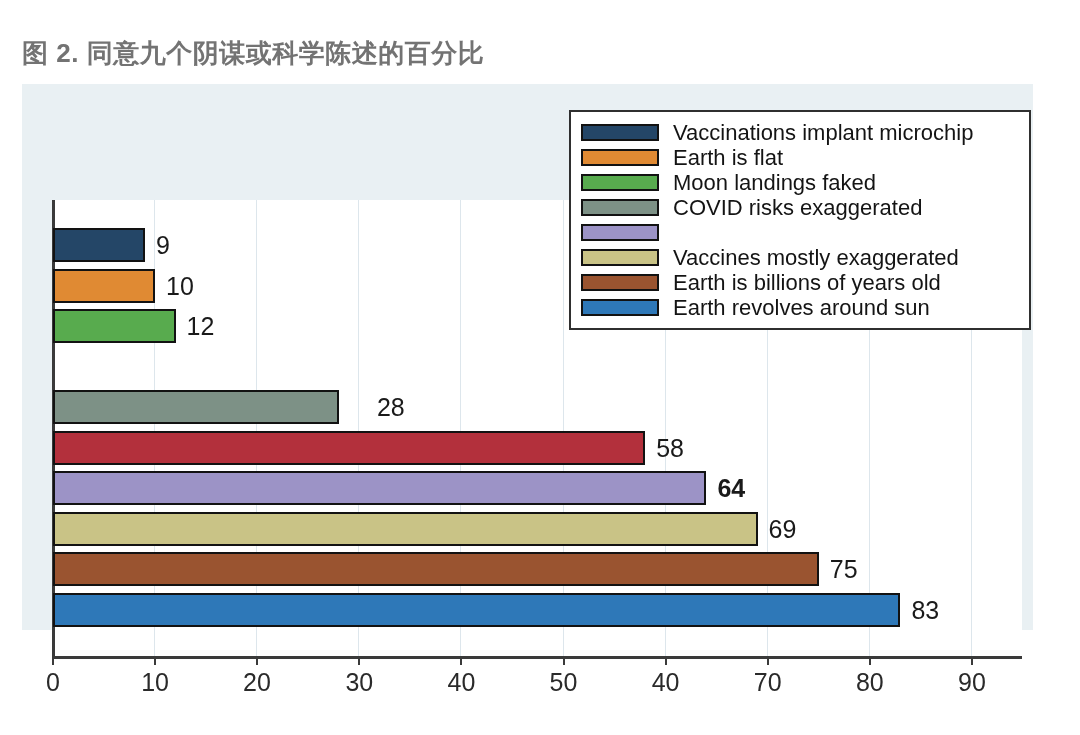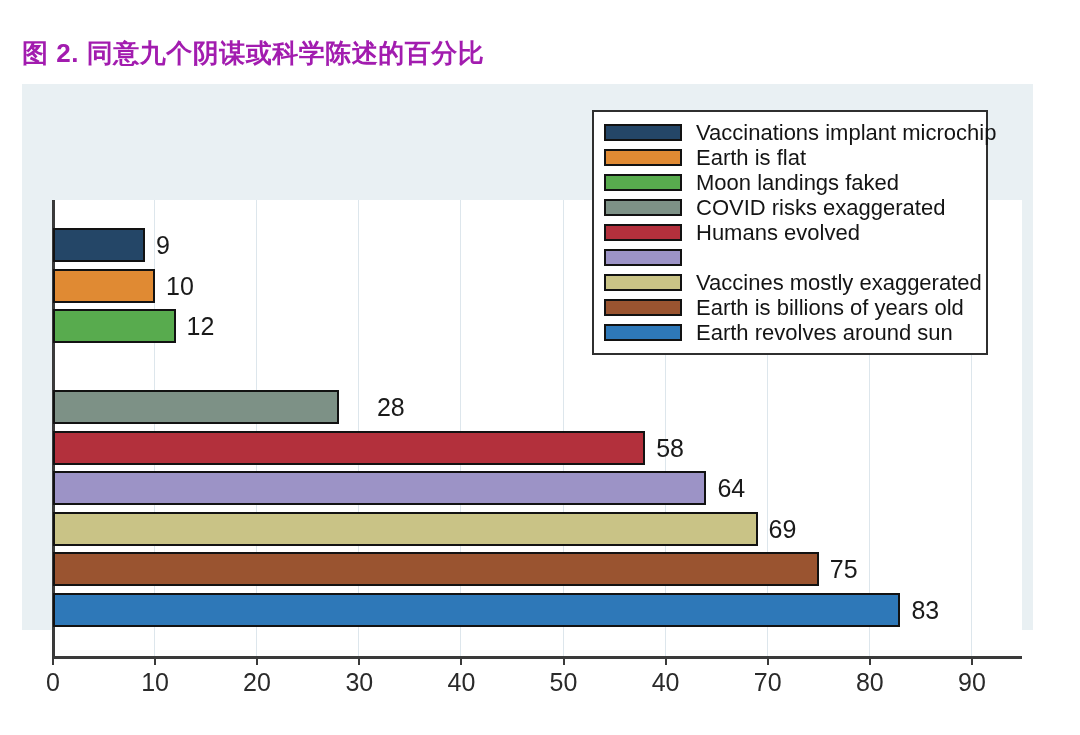--- a/index.html
+++ b/index.html
@@ -7,21 +7,21 @@
     width:1080px;height:735px;
     background:#ffffff;
     font-family:"Liberation Sans","DejaVu Sans",sans-serif;
     overflow:hidden;
   }
   .page{position:relative;width:1080px;height:735px;}
 
   
   .fig-title{
     position:absolute;left:22px;top:36px;
-    font-size:26px;font-weight:bold;color:#a21caf;
+    font-size:26px;font-weight:bold;color:#737373;
     letter-spacing:.5px;white-space:nowrap;
   }
 
   
   .panel{
     position:absolute;left:22px;top:84px;
     width:1011px;height:546px;
     background:#e9f0f3;
   }
 
@@ -64,22 +64,22 @@
   .barlabel{
     position:absolute;
     font-size:25px;color:#1a1a1a;
     white-space:nowrap;
     line-height:34px;
   }
 
   
   .legend{
     position:absolute;
-    left:570px;top:26px;         
-    width:396px;
+    left:547px;top:26px;         
+    width:462px;
     background:#ffffff;
     border:2px solid #2f2f2f;
     padding:8px 10px 8px 10px;
     box-sizing:border-box;
   }
   .legend-row{
     display:flex;align-items:center;
     height:25px;
   }
   .swatch{
@@ -154,21 +154,21 @@
         <div class="barlabel" style="left: 133.895px; top: 144px;">9</div>
         <div class="bar" title="Earth is flat: 10" style="left: 31px; top: 184.5px; width: 102.105px; background: rgb(224, 138, 51);"></div>
         <div class="barlabel" style="left: 144.105px; top: 184.5px;">10</div>
         <div class="bar" title="Moon landings faked: 12" style="left: 31px; top: 225px; width: 122.526px; background: rgb(88, 171, 78);"></div>
         <div class="barlabel" style="left: 164.526px; top: 225px;">12</div>
         <div class="bar" title="COVID risks exaggerated: 28" style="left: 31px; top: 306px; width: 285.895px; background: rgb(125, 145, 134);"></div>
         <div class="barlabel" style="left: 327.895px; top: 306px; margin-left: 27px;">28</div>
         <div class="bar" title="Humans evolved: 58" style="left: 31px; top: 346.5px; width: 592.211px; background: rgb(179, 48, 60);"></div>
         <div class="barlabel" style="left: 634.211px; top: 346.5px;">58</div>
         <div class="bar" title="Humans changing climate: 64" style="left: 31px; top: 387px; width: 653.474px; background: rgb(156, 147, 198);"></div>
-        <div class="barlabel" style="left: 695.474px; top: 387px;">64</div>
+        <div class="barlabel" style="left: 695.474px; top: 387px; font-weight: bold;">64</div>
         <div class="bar" title="Vaccines mostly beneficial: 69" style="left: 31px; top: 427.5px; width: 704.526px; background: rgb(201, 195, 134);"></div>
         <div class="barlabel" style="left: 746.526px; top: 427.5px;">69</div>
         <div class="bar" title="Earth is billions of years old: 75" style="left: 31px; top: 468px; width: 765.789px; background: rgb(154, 84, 48);"></div>
         <div class="barlabel" style="left: 807.789px; top: 468px;">75</div>
         <div class="bar" title="Earth revolves around sun: 83" style="left: 31px; top: 508.5px; width: 847.474px; background: rgb(46, 120, 184);"></div>
         <div class="barlabel" style="left: 889.474px; top: 508.5px;">83</div>
       </div>
 
     <div class="legend" id="legend">
         <div class="legend-row">
@@ -181,24 +181,20 @@
         </div>
         <div class="legend-row">
           <div class="swatch" style="background: rgb(88, 171, 78);"></div>
           <div class="legend-text">Moon landings faked</div>
         </div>
         <div class="legend-row">
           <div class="swatch" style="background: rgb(125, 145, 134);"></div>
           <div class="legend-text">COVID risks exaggerated</div>
         </div>
         <div class="legend-row">
-          <div class="swatch" style="background: rgb(179, 48, 60);"></div>
-          <div class="legend-text">Humans evolved</div>
-        </div>
-        <div class="legend-row">
           <div class="swatch" style="background: rgb(156, 147, 198);"></div>
         </div>
         <div class="legend-row">
           <div class="swatch" style="background: rgb(201, 195, 134);"></div>
           <div class="legend-text">Vaccines mostly exaggerated</div>
         </div>
         <div class="legend-row">
           <div class="swatch" style="background: rgb(154, 84, 48);"></div>
           <div class="legend-text">Earth is billions of years old</div>
         </div>

